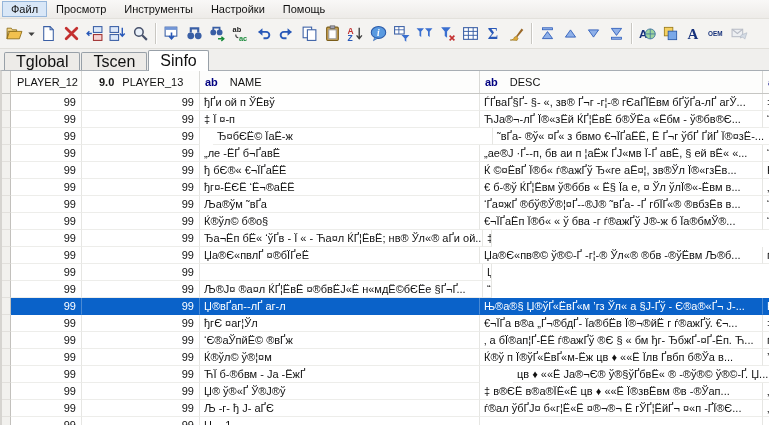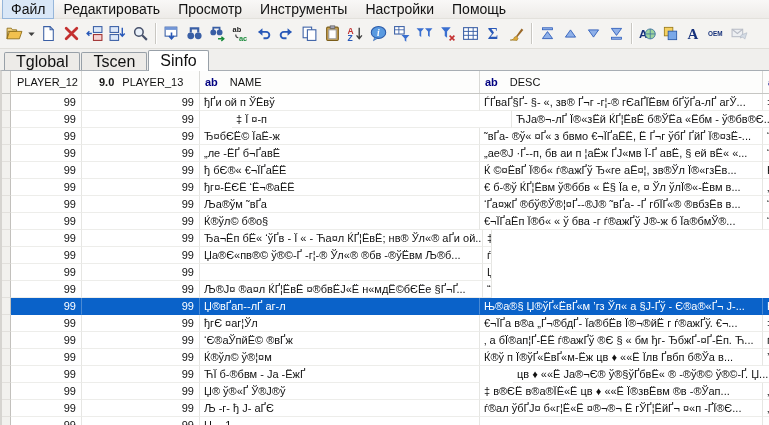--- a/index.html
+++ b/index.html
@@ -1,21 +1,21 @@
 <!DOCTYPE html>
 <html style="--sel-bg: #0a62c9; --sel-fg: #ffffff; --badge-str: #000080; --badge-num: #151515; --menu-hl-bg: #d9e7f7; --menu-hl-border: #96b6da; --toolbar-bg: #f4f3f1;"><head>
 <meta charset="utf-8">
 <style>
   html,body{margin:0;padding:0;}
   body{width:769px;height:425px;overflow:hidden;background:#f0efed;
        font-family:"Liberation Sans",sans-serif;color:#111;}
   
   .menubar{height:18px;display:flex;align-items:center;padding-left:2px;
            background:linear-gradient(#f9f8f7,#edebe8);border-bottom:1px solid #e3e1dc;
-           font-size:14px;text-align:right;}
+           font-size:11px;text-align:right;}
   .menu-item{padding:1px 8px;border:1px solid transparent;white-space:nowrap;}
   .menu-item.hl{background:var(--menu-hl-bg);border-color:var(--menu-hl-border);}
   
   .toolbar{height:29px;display:flex;align-items:center;background:var(--toolbar-bg);
            border-bottom:1px solid #e0ded9;padding-left:3px;}
   .tbi{width:23px;height:24px;display:flex;align-items:center;justify-content:center;border-radius:2px;}
   .tbi.narrow{width:11px;}
   .tbi svg{width:17px;height:17px;}
   .tbsep{width:1px;height:21px;background:#c9c7c2;border-right:1px solid #fff;margin:0 3px;}
   
@@ -45,21 +45,20 @@
   .cell.txt{padding-left:4px;}
   .row.sel .cell:not(.gutter){background:var(--sel-bg);color:var(--sel-fg);
         border-right-color:#4a8ad4;border-bottom-color:var(--sel-bg);}
 </style>
 </head>
 <body>
 
 <div class="app">
   <div class="menubar" id="menubar">
       <div class="menu-item hl">Файл</div>
-      <div class="menu-item">Редактировать</div>
       <div class="menu-item">Просмотр</div>
       <div class="menu-item">Инструменты</div>
       <div class="menu-item">Настройки</div>
       <div class="menu-item">Помощь</div>
     </div>
   <div class="toolbar" id="toolbar">
       <div class="tbi">
         <svg viewBox="0 0 16 16">
           <path d="M1 13V3h4l1 1.5h4V6h-8z" fill="#f5d98a" stroke="#8a6914" stroke-width=".8"></path>
           <path d="M1 13l2.2-7H15l-2.4 7z" fill="#f2c14e" stroke="#8a6914" stroke-width=".8"></path>
@@ -294,29 +293,29 @@
           <div class="cell player12 num" style="width: 71px;">99</div>
           <div class="cell player13 num" style="width: 118px;">99</div>
           <div class="cell name txt" style="width: 280px;">ђҐи ой п ЎЁвў</div>
           <div class="cell desc txt" style="width: 283px;">ЃҐваҐ§Ґ- §- «, зв® Ґ¬г -г¦-® гЄаҐЇЁвм бҐўҐа-лҐ агЎ...</div>
           <div class="cell extra txt" style="width: 9px;">‡</div>
         </div>
         <div class="row">
           <div class="cell gutter"></div>
           <div class="cell player12 num" style="width: 71px;">99</div>
           <div class="cell player13 num" style="width: 118px;">99</div>
-          <div class="cell name txt" style="width: 280px; margin-left: 32px;">‡ Ї ¤-п</div>
+          <div class="cell name txt" style="width: 280px;">‡ Ї ¤-п</div>
           <div class="cell desc txt" style="width: 283px;">ЋЈа®¬-лҐ Ї®«зЁй ЌҐ¦ЁвЁ б®ЎЁа «Ёбм - ў®бв®Є...</div>
           <div class="cell extra txt" style="width: 9px;">“</div>
         </div>
         <div class="row">
           <div class="cell gutter"></div>
           <div class="cell player12 num" style="width: 71px;">99</div>
           <div class="cell player13 num" style="width: 118px;">99</div>
-          <div class="cell name txt" style="width: 280px;">Ђ¤бЄЁ© ЇаЁ-ж</div>
+          <div class="cell name txt" style="width: 280px; margin-left: 13px;">Ђ¤бЄЁ© ЇаЁ-ж</div>
           <div class="cell desc txt" style="width: 283px;">˜вҐа- ®ў« ¤Ґ« з бвмо €¬ЇҐаЁЁ, Ё Ґ¬г ўбҐ ҐйҐ Ї®¤зЁ-...</div>
           <div class="cell extra txt" style="width: 9px;">“</div>
         </div>
         <div class="row">
           <div class="cell gutter"></div>
           <div class="cell player12 num" style="width: 71px;">99</div>
           <div class="cell player13 num" style="width: 118px;">99</div>
           <div class="cell name txt" style="width: 280px;">„ле -ЁҐ б¬ҐавЁ</div>
           <div class="cell desc txt" style="width: 283px;">„ае®Ј ·Ґ--п, бв аи п ¦аЁж ҐЈ«мв Ї-Ґ авЁ, § ей вЁ« «...</div>
           <div class="cell extra txt" style="width: 9px;">“</div>
@@ -357,20 +356,21 @@
           <div class="cell gutter"></div>
           <div class="cell player12 num" style="width: 71px;">99</div>
           <div class="cell player13 num" style="width: 118px;">99</div>
           <div class="cell desc txt" style="width: 283px;">Ђа¬Ёп бЁ« ‘ўҐв - Ї « - Ћа¤л ЌҐ¦ЁвЁ; нв® Ўл«® аҐи ой...</div>
           <div class="cell extra txt" style="width: 9px;">‡</div>
         </div>
         <div class="row">
           <div class="cell gutter"></div>
           <div class="cell player12 num" style="width: 71px;">99</div>
           <div class="cell player13 num" style="width: 118px;">99</div>
+          <div class="cell name txt" style="width: 280px;">Џа®Є«пвлҐ ¤®бЇҐеЁ</div>
           <div class="cell desc txt" style="width: 283px;">Џа®Є«пв®© ў®©-Ґ -г¦-® Ўл«® ®бв -®ўЁвм Љ®б...</div>
           <div class="cell extra txt" style="width: 9px;">ѓ</div>
         </div>
         <div class="row">
           <div class="cell gutter"></div>
           <div class="cell player12 num" style="width: 71px;">99</div>
           <div class="cell player13 num" style="width: 118px;">99</div>
           <div class="cell desc txt" style="width: 283px;"></div>
           <div class="cell extra txt" style="width: 9px;">Џ</div>
         </div>

